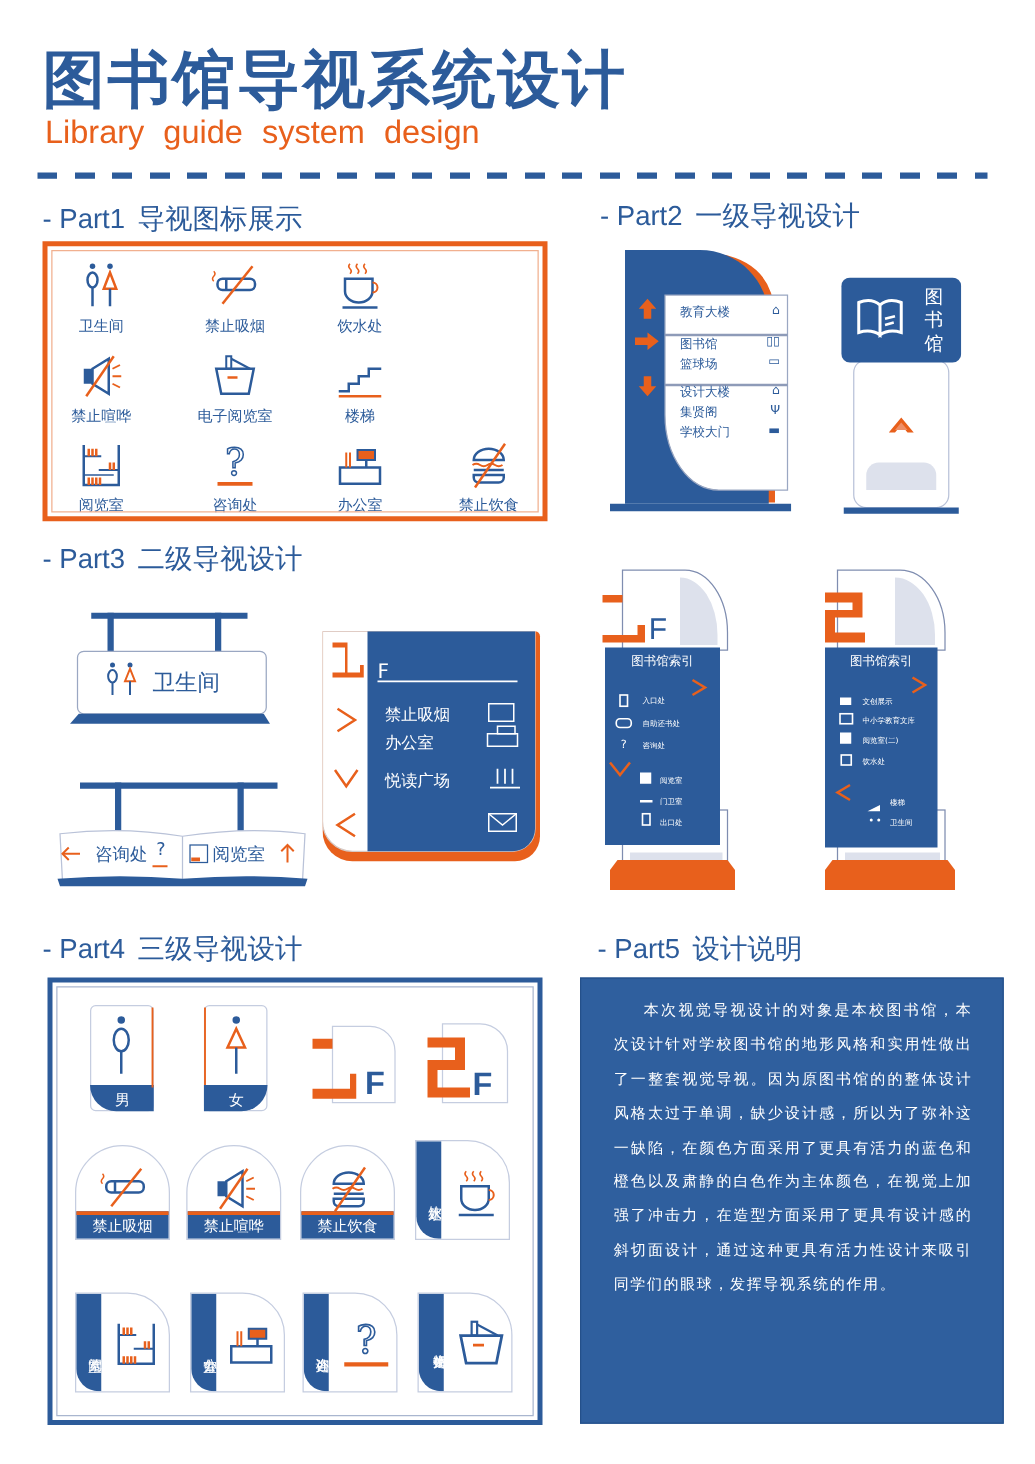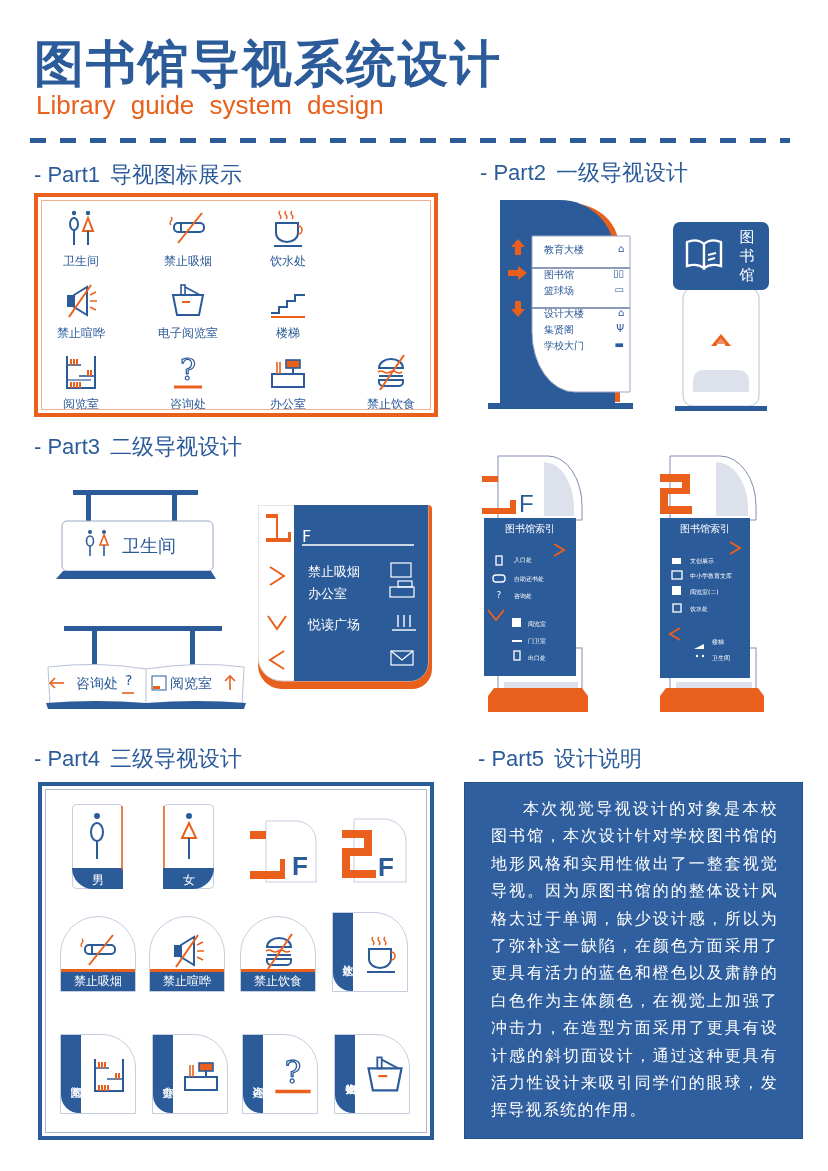--- a/index.html
+++ b/index.html
@@ -29,21 +29,21 @@
   
   .p4-box { left: 38px; top: 782px; width: 396px; height: 358px; border: 4px solid #2c5b9a; background: #fff; }
   .p4-box::after { content:""; position:absolute; inset:3px; border:1px solid #a9b6cf; pointer-events:none; }
   .arch-tile { position: absolute; width: 76px; height: 76px; border: 1px solid #c5cde0; border-radius: 38px 38px 0 0; background: #fff; overflow: hidden; }
   .arch-tile .band { position: absolute; left: 0; right: 0; bottom: 0; height: 22px; background: #2c5b9a; border-top: 3px solid #e8601c; color: #fff; font-size: 12px; text-align: center; line-height: 19px; }
   .side-tile { position: absolute; width: 76px; height: 80px; background: #fff; border: 1px solid #c5cde0; border-radius: 0 34px 0 0; overflow: hidden; }
   .side-tile .strip { position: absolute; left: 0; top: 0; bottom: 0; width: 20px; background: #2c5b9a; border-radius: 0 0 0 18px; color: #fff; font-size: 11px; line-height: 12px; text-align: center; padding-top: 8px; writing-mode: vertical-rl; text-orientation: upright; letter-spacing: 0px; }
 
   
   .desc-box { left: 464px; top: 782px; width: 339px; height: 357px; background: #2f5f9e; border: 1px solid #24508a; color: #fff; padding: 12px 24px 10px 26px; }
-  .desc-box p { font-size: 16px; line-height: 27.4px; letter-spacing: 1.3px; text-indent: 2em; text-align: justify; font-family: "DejaVu Sans", sans-serif; }
+  .desc-box p { font-size: 12px; line-height: 27.4px; letter-spacing: 1.3px; text-indent: 2em; text-align: justify; font-family: "DejaVu Sans", sans-serif; }
 </style>
 </head>
 <body>
 
 <div class="abs title-cn">图书馆导视系统设计</div>
 <div class="abs title-en">Library  guide  system design</div>
 <div class="abs dashed"></div>
 
 <div class="abs sec-title" style="left:34px; top:160px;">
   <span>- Part1</span><span class="cn">导视图标展示</span>

